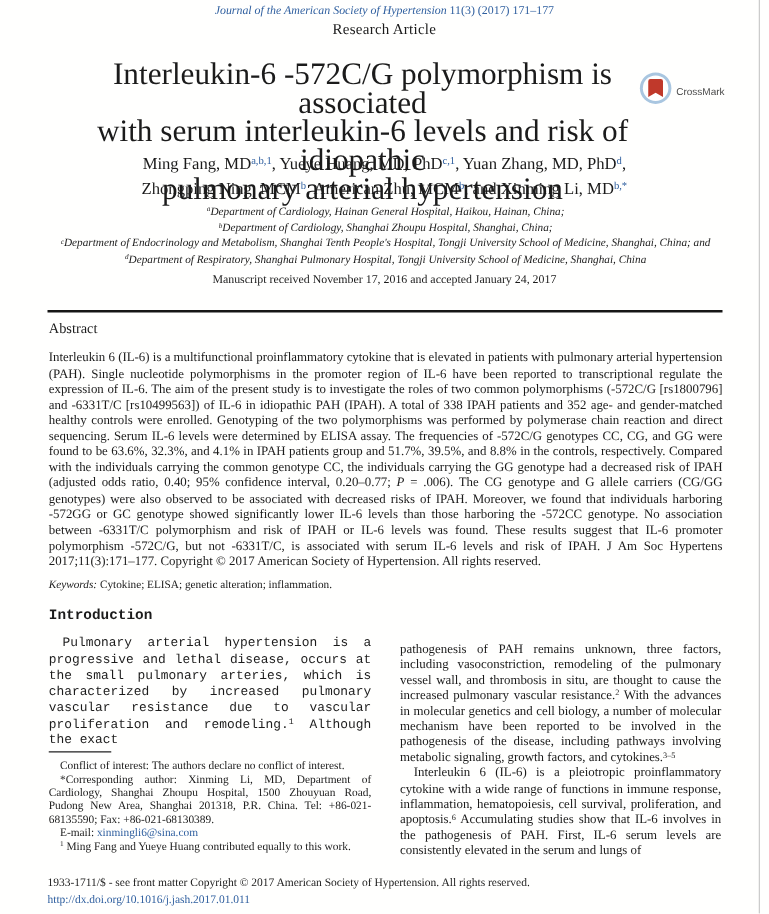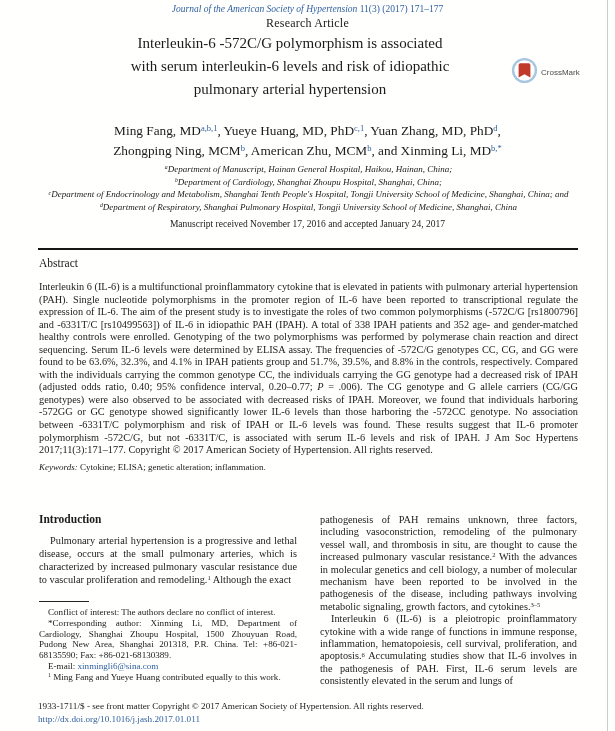--- a/index.html
+++ b/index.html
@@ -22,42 +22,42 @@
   .jtext{text-align:justify;}
   sup{font-size:0.64em;line-height:0;vertical-align:baseline;position:relative;top:-0.45em;}
   .blue{color:var(--link_blue);}
   .it{font-style:italic;}
 
   .journal-line{top:4px;left:0;width:100%;font-size:9.5px;color:var(--link_blue);}
   .journal-line .jname{font-style:italic;}
 
   .article-type{top:16px;left:0;width:100%;font-size:12px;letter-spacing:0.2px;}
 
-  .title{top:32px;left:60px;width:460px;font-size:15px;line-height:23px;}
+  .title{top:48px;left:60px;width:460px;font-size:25px;line-height:23px;}
 
   .crossmark{top:57px;left:511px;display:flex;align-items:center;gap:3px;}
   .crossmark .cm-label{font-family:"Liberation Sans","DejaVu Sans",sans-serif;font-size:8px;color:#4a4a4a;}
 
   .authors{top:121px;left:20px;width:575px;font-size:13.3px;line-height:19.5px;}
   .authors sup{color:var(--link_blue);}
 
   .affiliations{top:163px;left:39px;width:539px;font-style:italic;font-size:9px;line-height:12.6px;}
 
   .manuscript-note{top:219px;left:0;width:100%;font-size:9.5px;}
 
   .abstract-rule{top:248px;left:38px;width:540px;height:2px;background:#161616;}
 
   .abstract-heading{top:257px;left:39px;font-size:11.5px;font-weight:normal;}
 
   .abstract-body{top:281px;left:39px;width:539px;font-size:10.3px;line-height:12.55px;}
 
   .keywords{top:462px;left:39px;width:539px;font-size:9px;}
 
   .col{width:258px;font-size:10.3px;line-height:12.9px;}
-  .left-col{top:512px;left:39px;}
+  .left-col{top:486px;left:39px;font-family:Liberation Mono, monospace;}
   .right-col{top:514px;left:320px;width:257px;line-height:12.4px;}
   .col h2{margin:0;font-size:11.5px;font-weight:bold;line-height:14px;}
   .col p{margin:0;}
   .left-col p.body-para{margin-top:9px;text-indent:11px;}
   .right-col p.indent{text-indent:11px;}
 
   .footnotes{top:601px;left:39px;width:258px;font-size:9.1px;line-height:10.8px;}
   .footnote-rule{width:50px;border-top:1.2px solid #222;margin-bottom:5px;}
   .footnotes p{margin:0;text-indent:9px;text-align:justify;}
 
@@ -95,21 +95,21 @@
     </span>
     <span class="cm-label">CrossMark</span>
   </div>
 
   <div class="abs authors center">
     <div><span>Ming Fang, MD</span><sup>a,b,1</sup><span>, Yueye Huang, MD, PhD</span><sup>c,1</sup><span>, Yuan Zhang, MD, PhD</span><sup>d</sup><span>,</span></div>
     <div><span>Zhongping Ning, MCM</span><sup>b</sup><span>, American Zhu, MCM</span><sup>b</sup><span>, and Xinming Li, MD</span><sup>b,*</sup></div>
   </div>
 
   <div class="abs affiliations center">
-    <div><sup>a</sup><span>Department of Manuscript, Hainan General Hospital, Haikou, Hainan, China;</span></div>
+    <div><sup>a</sup><span>Department of Cardiology, Hainan General Hospital, Haikou, Hainan, China;</span></div>
     <div><sup>b</sup><span>Department of Cardiology, Shanghai Zhoupu Hospital, Shanghai, China;</span></div>
     <div><sup>c</sup><span>Department of Endocrinology and Metabolism, Shanghai Tenth People's Hospital, Tongji University School of Medicine, Shanghai, China; and</span></div>
     <div><sup>d</sup><span>Department of Respiratory, Shanghai Pulmonary Hospital, Tongji University School of Medicine, Shanghai, China</span></div>
   </div>
 
   <div class="abs manuscript-note center">Manuscript received November 17, 2016 and accepted January 24, 2017</div>
 
   <div class="abs abstract-rule"></div>
 
   <div class="abs abstract-heading">Abstract</div>

